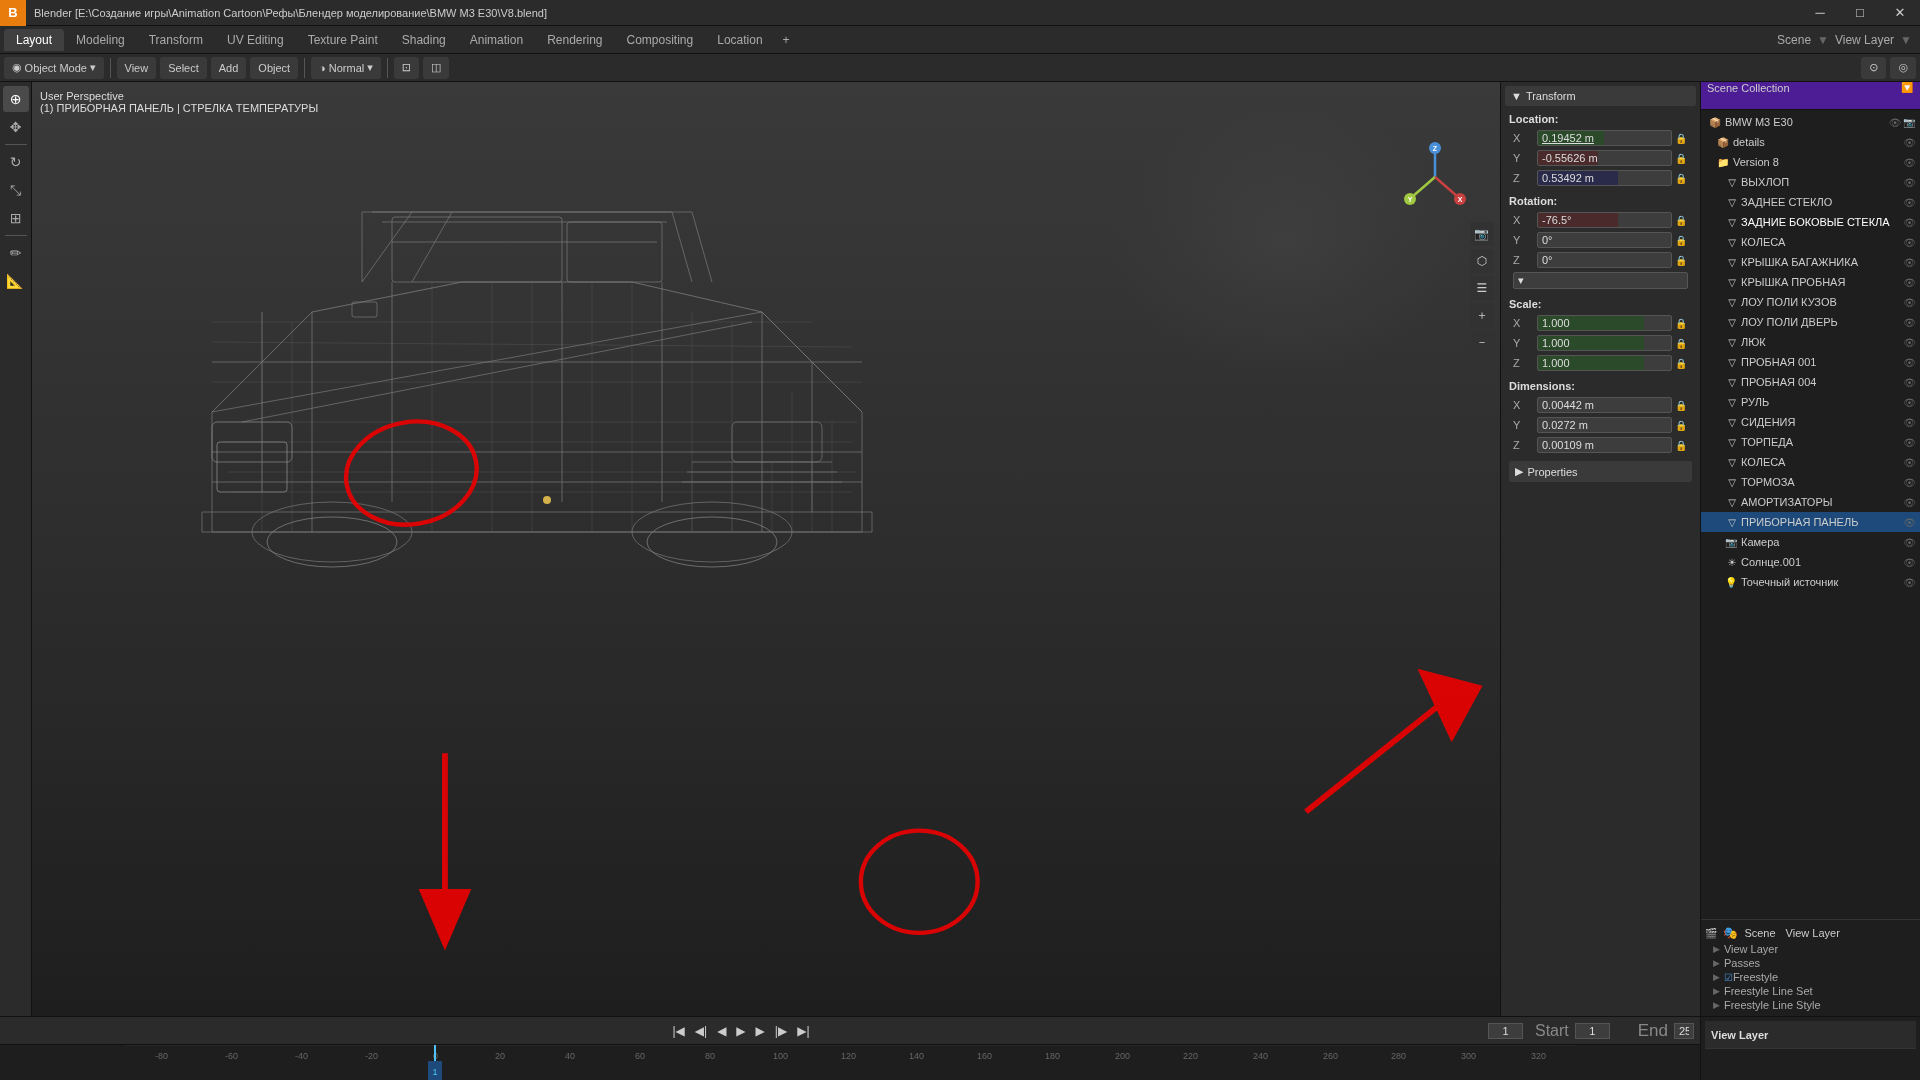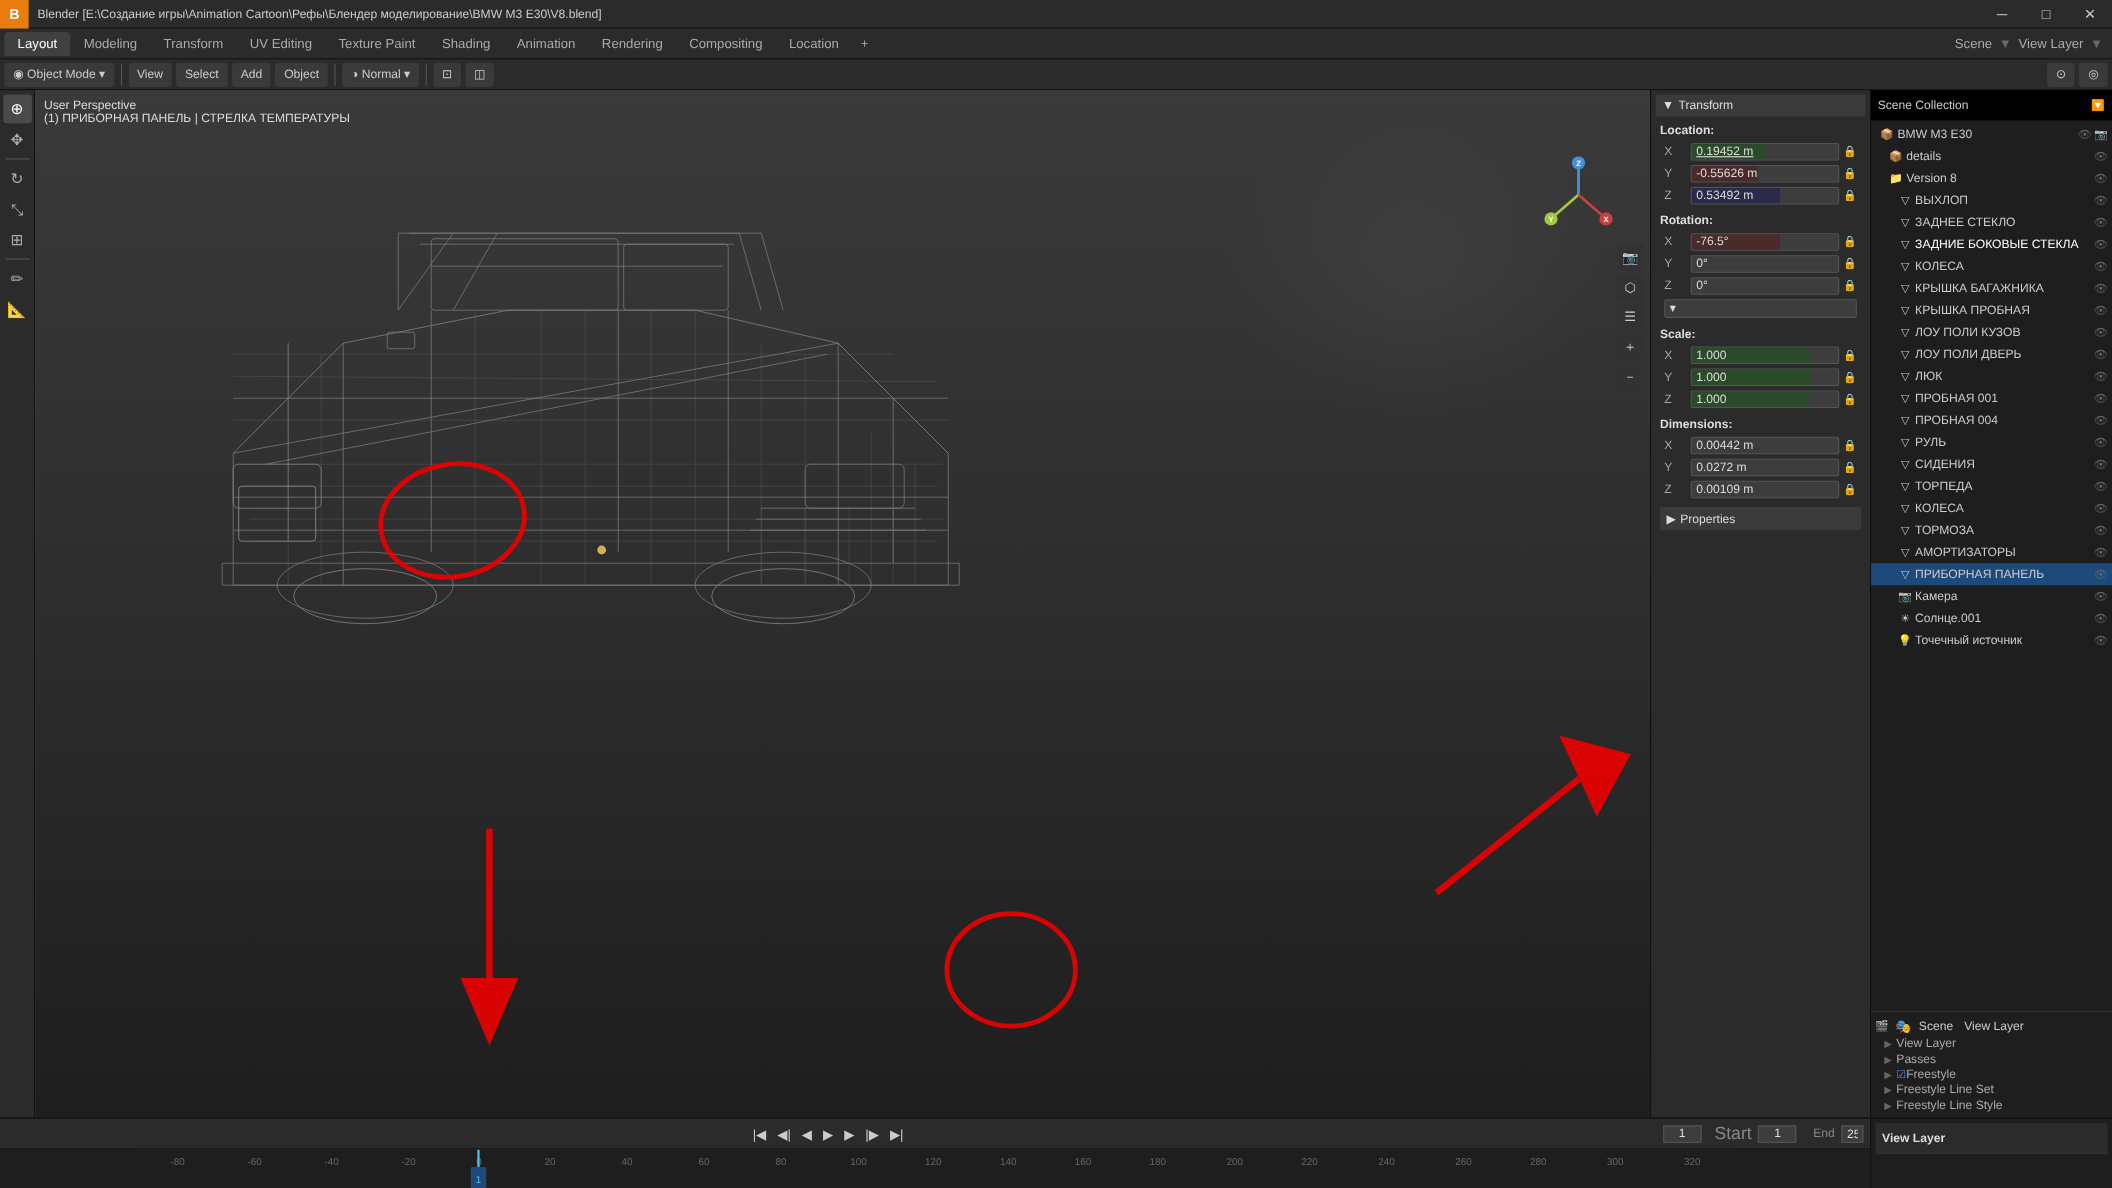--- a/index.html
+++ b/index.html
@@ -58,21 +58,21 @@
     #properties-panel { flex: 1; overflow-y: auto; padding: 4px; }
     .prop-section { margin-bottom: 4px; }
     .prop-header { background: #3a3a3a; padding: 4px 6px; font-size: 11px; color: #ddd; border-radius: 2px; display: flex; align-items: center; gap: 4px; cursor: pointer; }
     .prop-row { display: flex; align-items: center; padding: 2px 4px; gap: 4px; }
     .prop-label { color: #aaa; font-size: 11px; width: 20px; }
     .prop-value { background: #3d3d3d; border: 1px solid #555; color: #ddd; font-size: 11px; padding: 1px 4px; border-radius: 2px; flex: 1; }
     .prop-lock { color: #666; font-size: 10px; cursor: pointer; }
 
     
     #outliner { width: 220px; background: #1e1e1e; border-left: 1px solid #111; display: flex; flex-direction: column; }
-    #outliner-header { height: 28px; background: #000000; display: flex; align-items: center; padding: 0 6px; border-bottom: 1px solid #111; font-size: 11px; color: #ccc; gap: 20px; }
+    #outliner-header { height: 28px; background: #4c1d95; display: flex; align-items: flex-start; padding: 0 6px; border-bottom: 1px solid #111; font-size: 11px; color: #ccc; gap: 20px; }
     #outliner-list { flex: 1; overflow-y: auto; padding: 2px 0; }
     .outliner-item { display: flex; align-items: center; padding: 2px 4px; font-size: 11px; cursor: pointer; height: 20px; }
     .outliner-item.selected { background: #1d4a7a; }
     .outliner-item .indent { display: inline-block; }
     .outliner-item .ol-icon { width: 14px; height: 14px; margin-right: 2px; display: inline-flex; align-items: center; justify-content: center; font-size: 10px; }
     .outliner-item .ol-name { flex: 1; overflow: hidden; text-overflow: ellipsis; white-space: nowrap; }
     .outliner-item .ol-vis { color: #666; font-size: 10px; cursor: pointer; margin-left: 2px; }
 
     
     #bottom-section { display: flex; width: 100%; }
@@ -624,21 +624,21 @@
         <button class="tl-btn">◀|</button>
         <button class="tl-btn">◀</button>
         <button class="tl-btn">▶</button>
         <button class="tl-btn">▶</button>
         <button class="tl-btn">|▶</button>
         <button class="tl-btn">▶|</button>
       </div>
       <input class="tl-frame" type="text" value="1" style="width: 35px; background: rgb(61, 61, 61); border: 1px solid rgb(85, 85, 85); color: rgb(221, 221, 221); font-size: 11px; text-align: center; margin-left: 8px;">
       <span style="color:#888; font-size:16px; margin-left:8px;text-align:center;">Start</span>
       <input class="tl-frame" type="text" value="1" style="width: 35px; background: rgb(61, 61, 61); border: 1px solid rgb(85, 85, 85); color: rgb(221, 221, 221); font-size: 11px; text-align: center; margin-left: 2px;">
-      <span style="color:#888; font-size:11px; margin-left:11px;">End</span>
+      <span style="color:#888; font-size:17px; margin-left:24px;">End</span>
       <input class="tl-frame" type="text" value="250" style="width: 20px; background: rgb(61, 61, 61); border: 1px solid rgb(85, 85, 85); color: rgb(221, 221, 221); font-size: 11px; text-align: center; margin-left: 2px;">
     </div>
 
     <div class="tl-ruler">
 
       <div style="position:relative; width:100%; height:36px; overflow:hidden;">
         <svg width="100%" height="36" viewBox="0 0 1450 36">
 
           <line x1="0" y1="0" x2="1450" y2="0" stroke="#333" stroke-width="1"></line>
 

